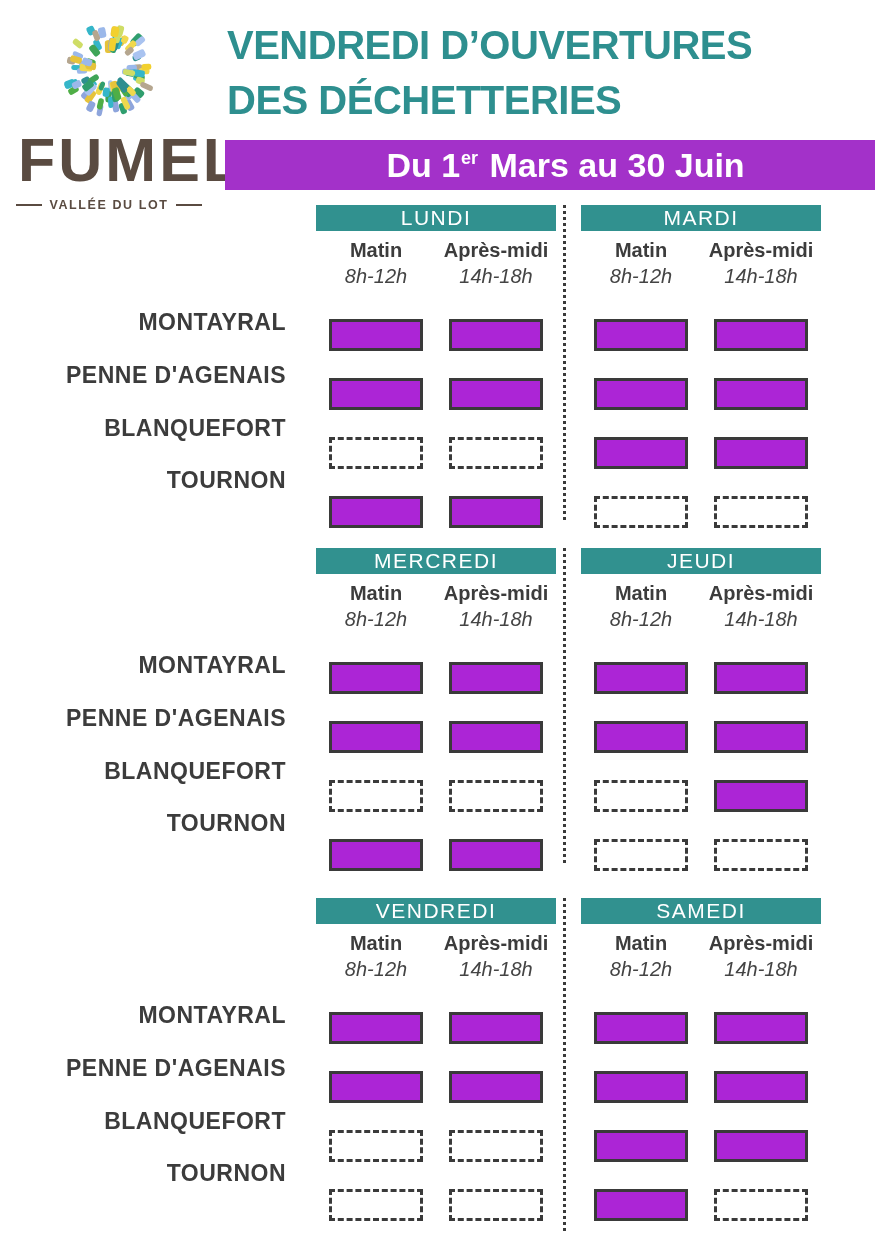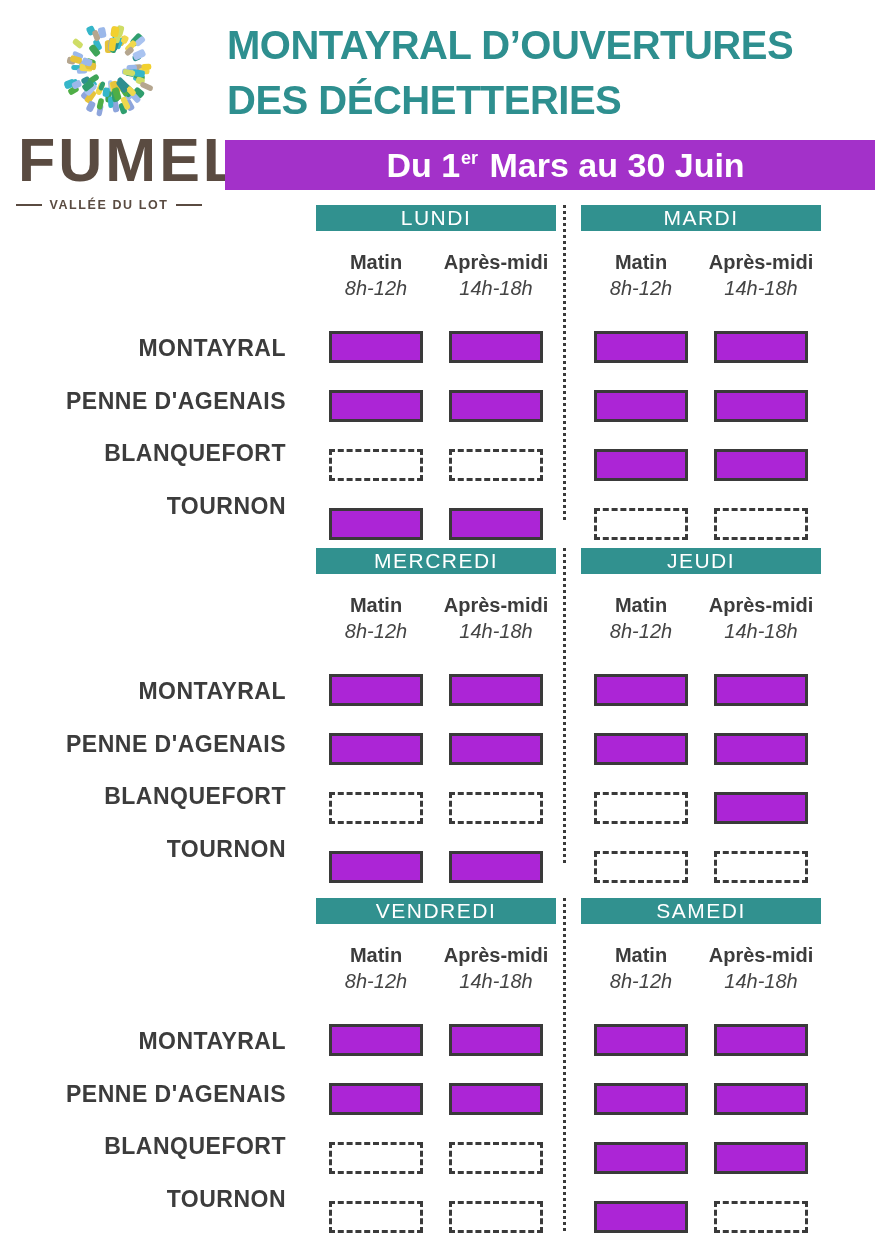--- a/index.html
+++ b/index.html
@@ -19,27 +19,27 @@
   .banner{position:absolute;left:225px;top:140px;width:681px;height:50px;background:#a331c9;
           color:#fff;display:flex;align-items:center;justify-content:center;
           font-size:34px;font-weight:700;white-space:pre;}
   .banner sup{font-size:18px;line-height:0;margin:-14px 2px 0 1px;}
   
   .schedule{position:absolute;left:0;top:205px;width:875px;}
   .section{position:relative;display:flex;height:315px;}
   .section:nth-child(2){margin-top:28px;}
   .section:nth-child(3){margin-top:35px;}
   .labels{width:300px;box-sizing:border-box;padding:104px 14px 0 0;display:flex;flex-direction:column;}
-  .label-row{height:59px;display:flex;align-items:flex-end;justify-content:flex-end;}
+  .label-row{height:59px;display:flex;align-items:flex-start;justify-content:flex-end;}
   .site-label{font-size:23px;font-weight:700;color:#3c3c3c;letter-spacing:.5px;white-space:nowrap;}
   .day-block{width:240px;margin-left:16px;}
   .day-block.right{margin-left:25px;}
   .day-header{height:26px;line-height:26px;background:#31918f;color:#fff;text-align:center;
               font-size:21px;font-weight:400;letter-spacing:1.5px;}
-  .cols{display:flex;margin-top:20px;height:24px;}
+  .cols{display:flex;margin-top:8px;height:24px;}
   .cols span{flex:1;text-align:center;font-size:20px;font-weight:700;color:#3c3c3c;}
   .cols.hours{margin-top:2px;height:28px;font-style:italic;}
   .cols.hours span{font-weight:400;color:#444;}
   .rows{margin-top:12px;}
   .box-row{height:59px;display:flex;}
   .cell{flex:1;display:flex;align-items:center;justify-content:center;}
   .box{width:88px;height:26px;border:3px solid #3a3a3a;box-sizing:content-box;}
   .box.open{background:#ac25d6;}
   .box.closed{background:#fff;border-style:dashed;}
   .divider{position:absolute;left:563px;top:0;height:100%;border-left:3px dotted #3a3a3a;}
@@ -143,21 +143,21 @@
       </svg>
     <div class="brand">FUMEL</div>
     <div class="tagline">
       <span class="line"></span>
       <span>VALLÉE DU LOT</span>
       <span class="line"></span>
     </div>
   </div>
 
   <div class="title">
-    <div>MONTAYRAL D’OUVERTURES</div>
+    <div>VENDREDI D’OUVERTURES</div>
     <div>DES DÉCHETTERIES</div>
   </div>
 
   <div class="banner"><span>Du 1</span><sup>er</sup><span> Mars au 30 Juin</span></div>
 
   <div class="schedule">
       <div class="section">
         <div class="labels">
           <div class="label-row">
             <div class="site-label">MONTAYRAL</div>

